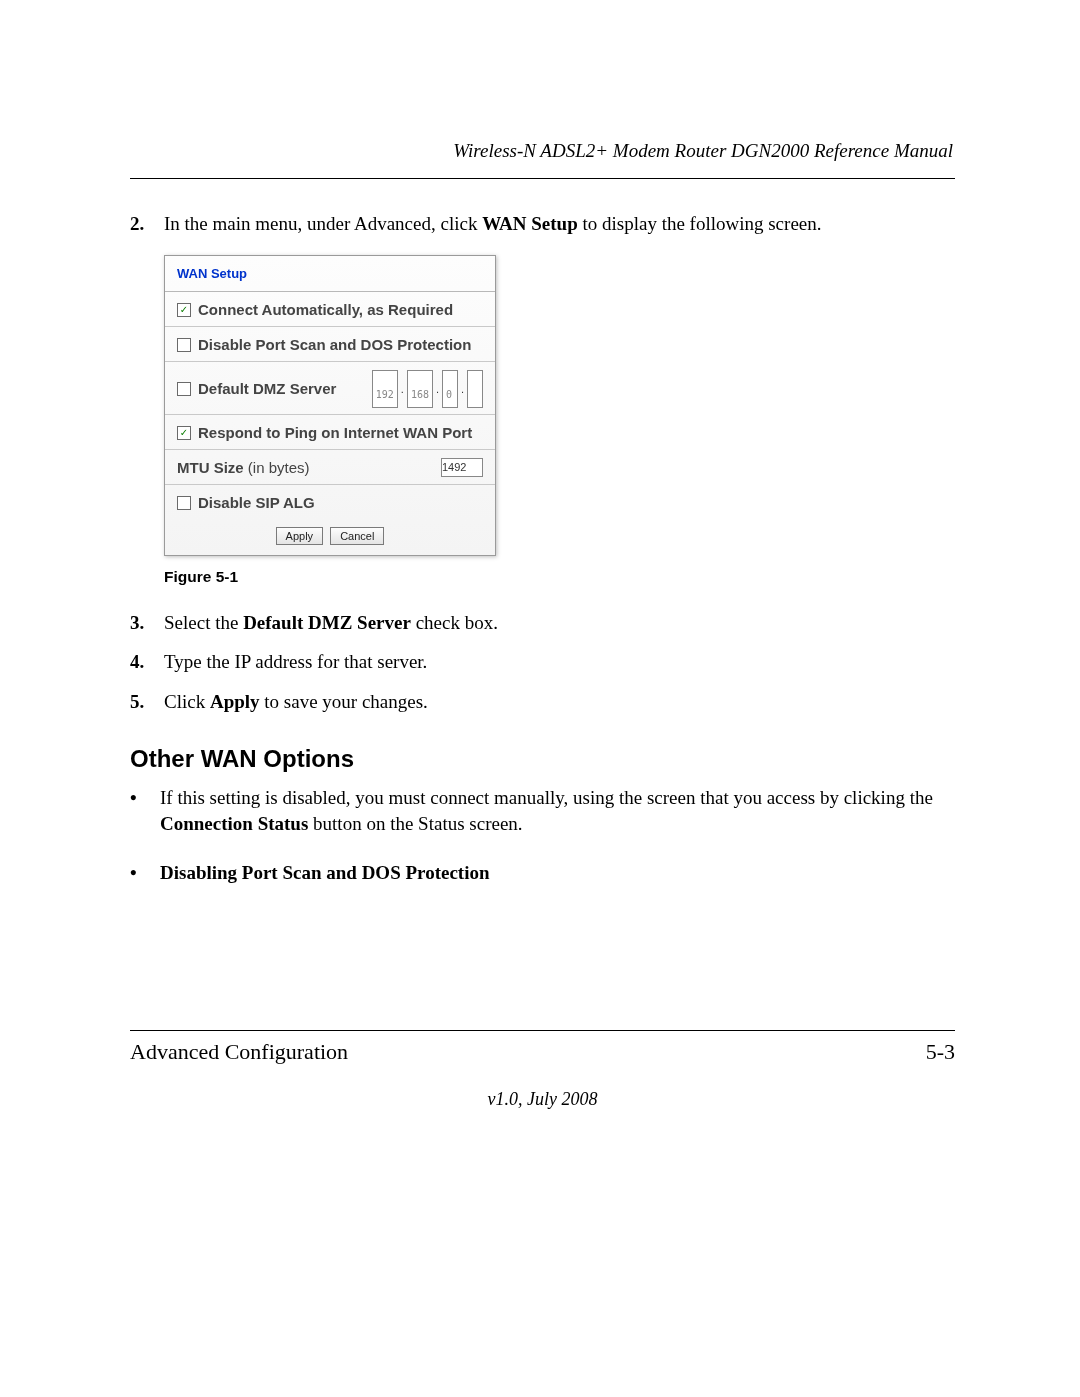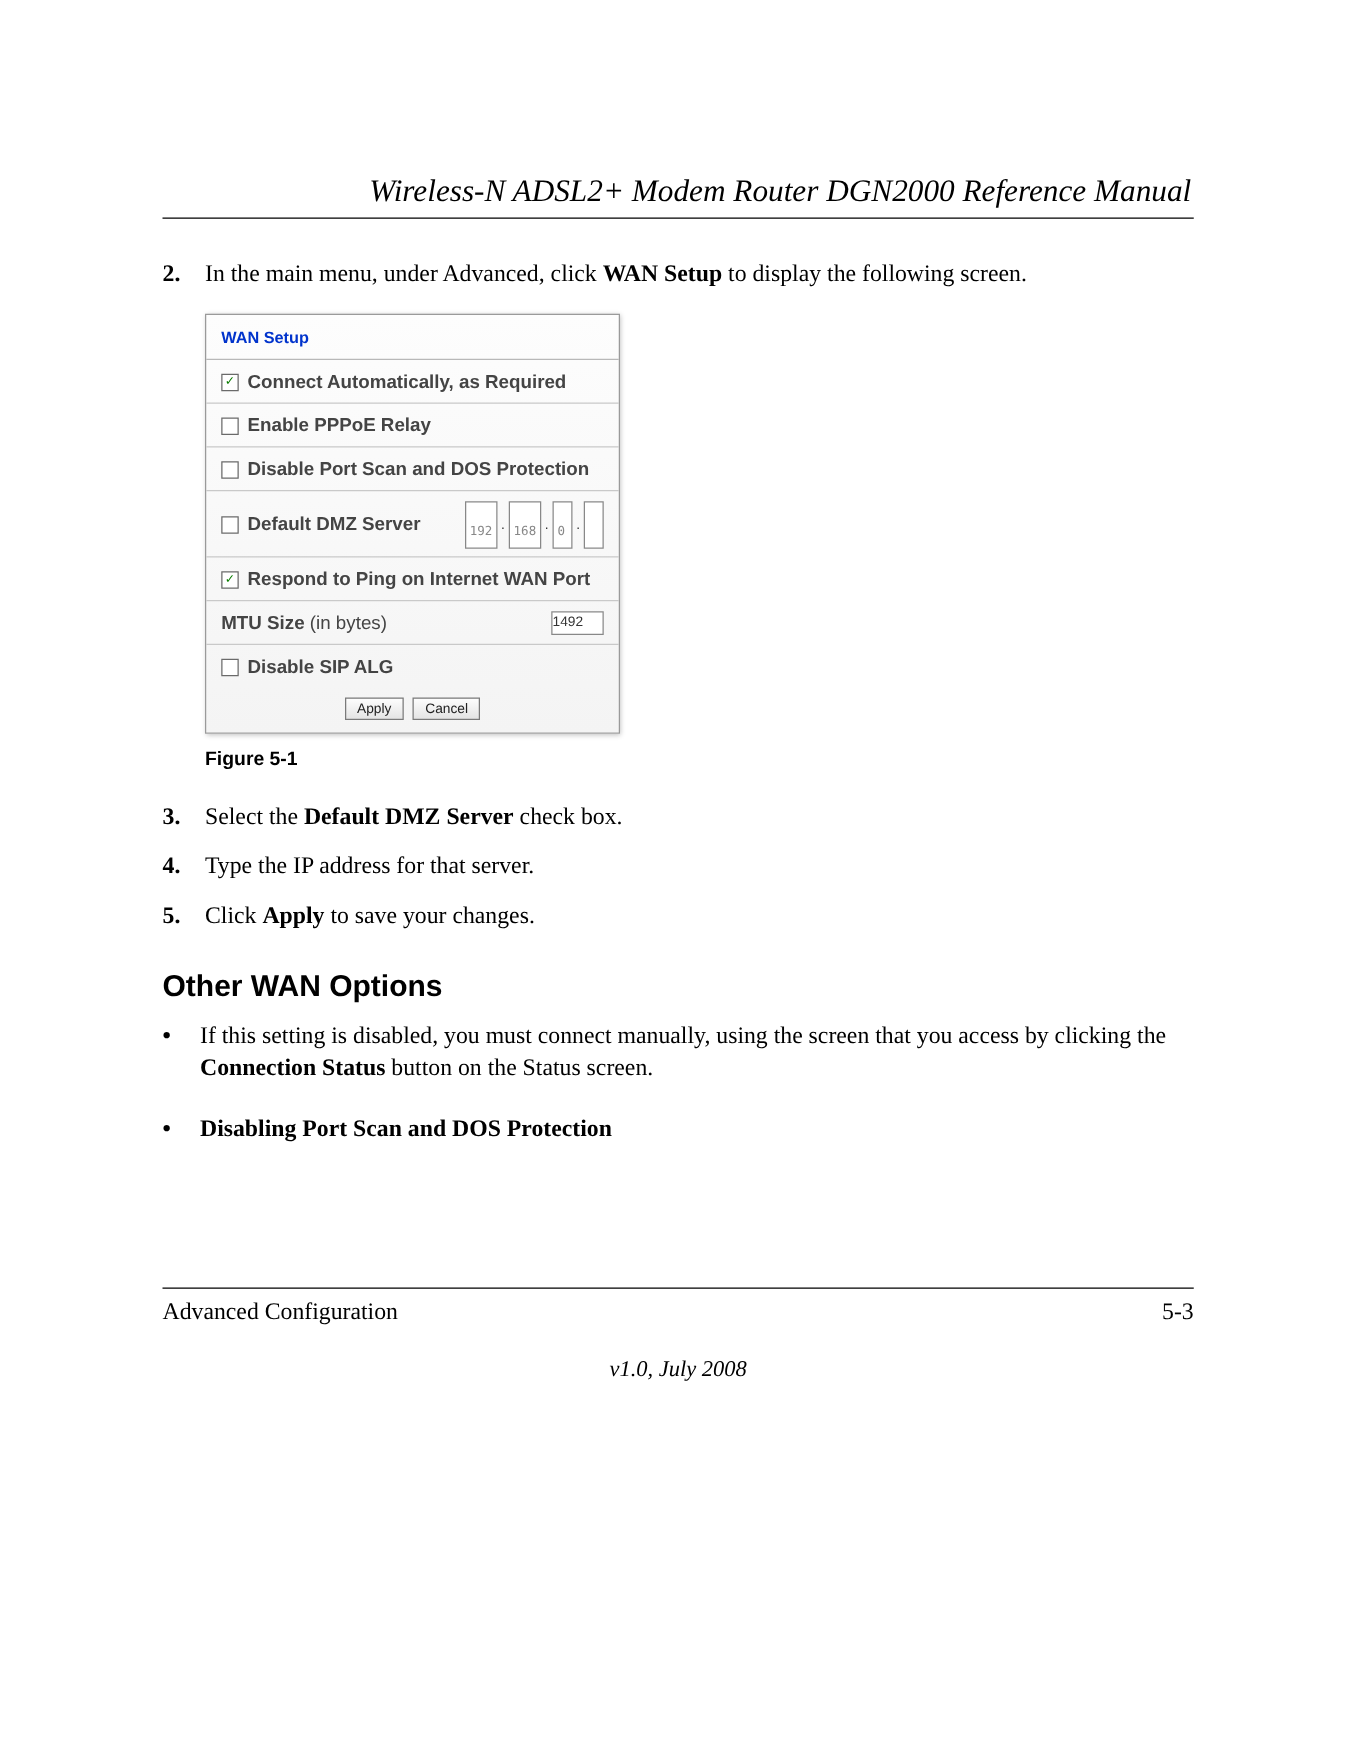--- a/index.html
+++ b/index.html
@@ -11,22 +11,22 @@
     width: 1080px;
     height: 1397px;
     position: relative;
   }
   .page {
     padding: 140px 125px 0 130px;
   }
   .doc-title {
     font-style: italic;
     text-align: right;
-    font-size: 25px;
-    margin-bottom: 6px;
+    font-size: 19px;
+    margin-bottom: 16px;
     padding-right: 2px;
   }
   hr.rule {
     border: none;
     border-top: 1.5px solid #000;
     margin: 0 0 32px 0;
   }
   hr.rule-bottom {
     border: none;
     border-top: 1.5px solid #000;
@@ -168,21 +168,21 @@
   .bullet-para { margin-bottom: 14px; }
   .footer {
     position: absolute;
     left: 130px;
     right: 125px;
     top: 1030px;
   }
   .footer-line {
     display: flex;
     justify-content: space-between;
-    font-size: 19px;
+    font-size: 22px;
     margin-top: 8px;
   }
   .footer-ver {
     text-align: center;
     font-style: italic;
     font-size: 18px;
     margin-top: 24px;
   }
 </style>
 </head>
@@ -202,24 +202,20 @@
 
   <div class="screenshot-wrap">
     <div class="screenshot">
       <div class="wan-title">WAN Setup</div>
 
       <div class="wan-row">
         <span class="cb">✓</span>
         <span class="wan-label">Connect Automatically, as Required</span>
       </div>
 
-      <div class="wan-row">
-        <span class="cb"></span>
-        <span class="wan-label">Enable PPPoE Relay</span>
-      </div>
 
       <div class="wan-row">
         <span class="cb"></span>
         <span class="wan-label">Disable Port Scan and DOS Protection</span>
       </div>
 
       <div class="wan-row">
         <span class="cb"></span>
         <span class="wan-label">Default DMZ Server</span>
         <span class="ip-group">

